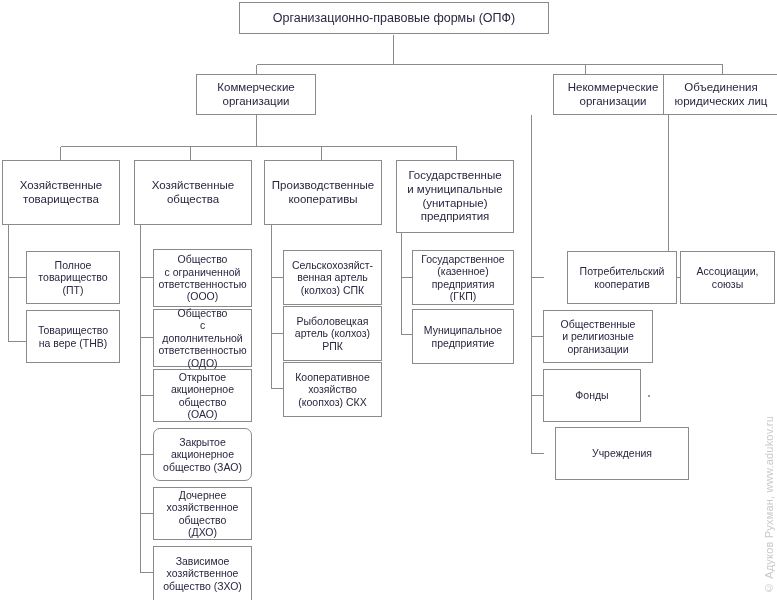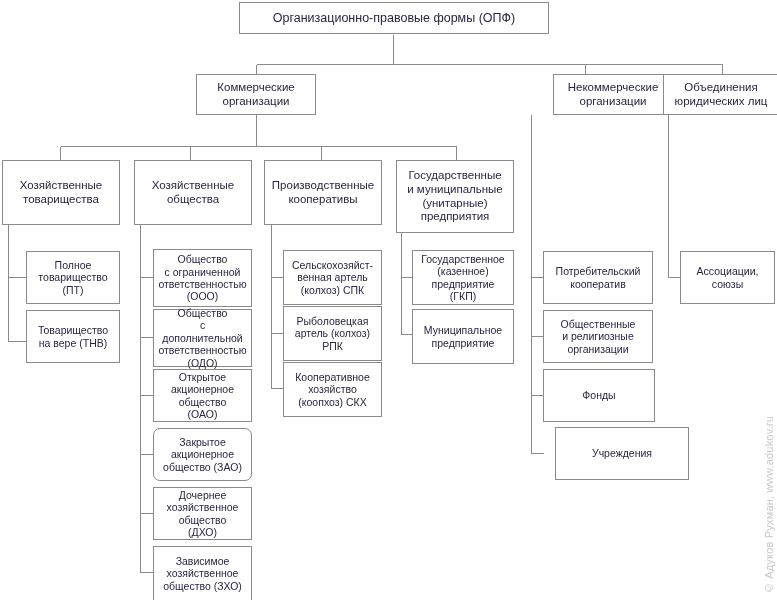--- a/index.html
+++ b/index.html
@@ -175,30 +175,30 @@
 РПК</div>
   <div class="node lvl3" style="left:283px; top:250px; width:99px; height:55px;">Сельскохозяйст-
 венная артель
 (колхоз) СПК</div>
   <div class="node lvl3" style="left:283px; top:362px; width:99px; height:55px;">Кооперативное
 хозяйство
 (коопхоз) СКХ</div>
 
   <div class="node lvl3" style="left:412px; top:250px; width:102px; height:55px;">Государственное
 (казенное)
-предприятие (ГКП)</div>
+предприятия (ГКП)</div>
   <div class="node lvl3" style="left:412px; top:309px; width:102px; height:55px;">Муниципальное
 предприятие</div>
 
-  <div class="node lvl3" style="left:543px; top:251px; width:110px; height:53px;">Потребительский
+  <div class="node lvl3" style="left:567px; top:251px; width:110px; height:53px;">Потребительский
 кооператив</div>
   <div class="node lvl3" style="left:543px; top:310px; width:110px; height:53px;">Общественные
 и религиозные
 организации</div>
-  <div class="node lvl3" style="left:543px; top:369px; width:112px; height:53px;">Фонды</div>
+  <div class="node lvl3" style="left:543px; top:369px; width:98px; height:53px;">Фонды</div>
   <div class="node lvl3" style="left:543px; top:427px; width:134px; height:53px;margin-left:12px;">Учреждения</div>
 
   <div class="node lvl3" style="left:680px; top:251px; width:95px; height:53px;">Ассоциации,
 союзы</div>
 
   <div class="stray-dot"></div>
 
   <div class="watermark">© Адуков Рухман, www.adukov.ru</div>
 
 </div>

